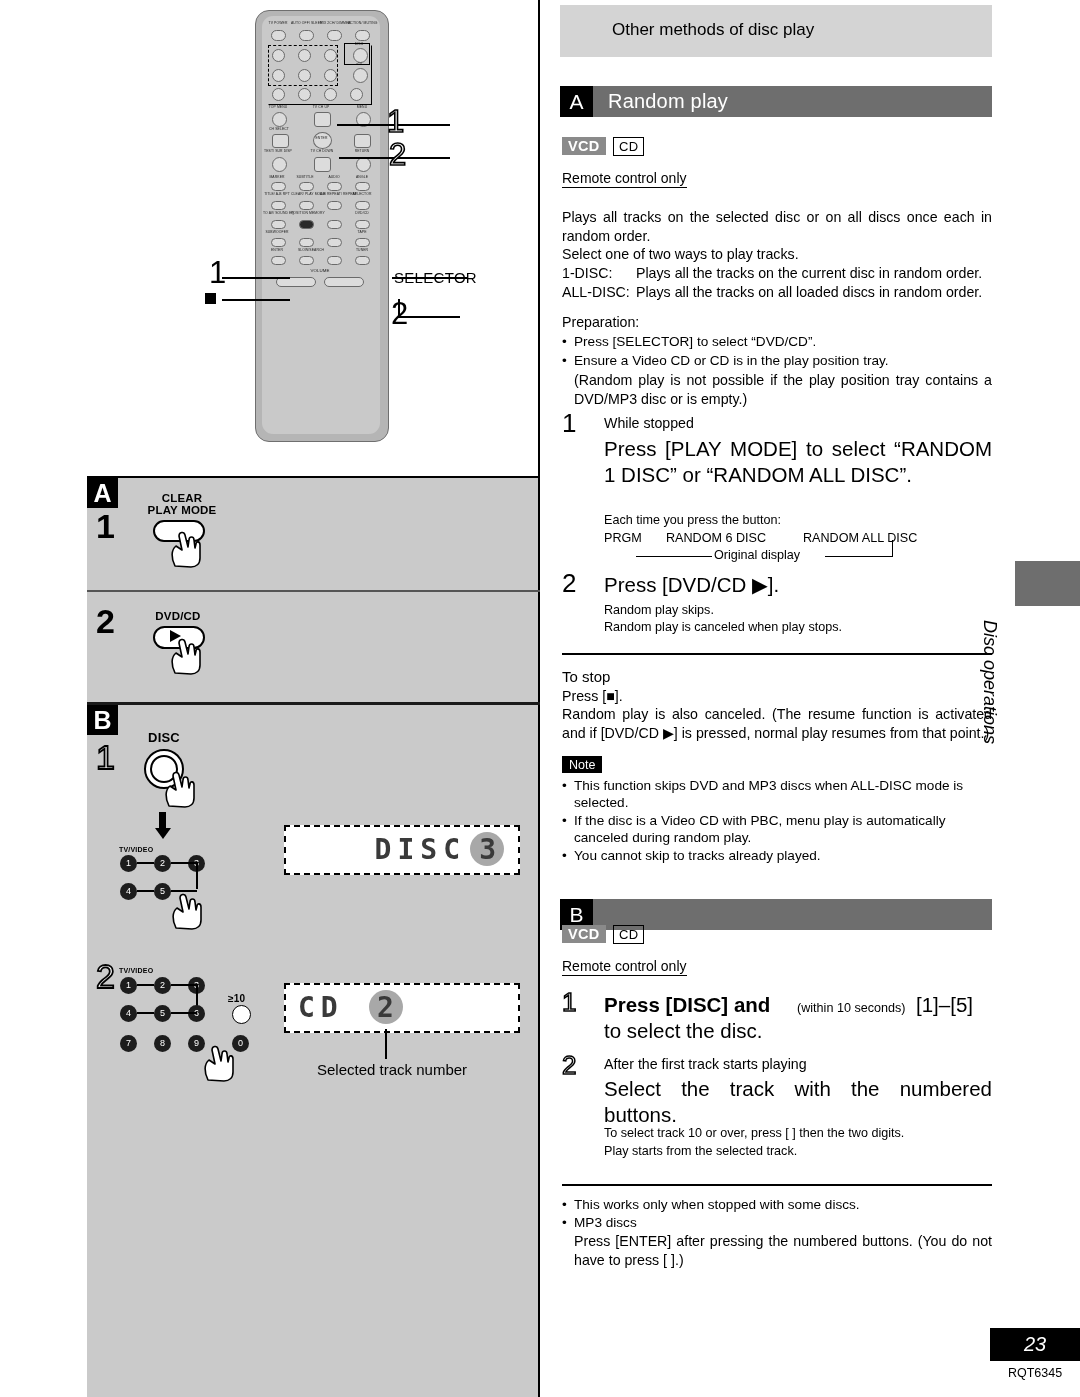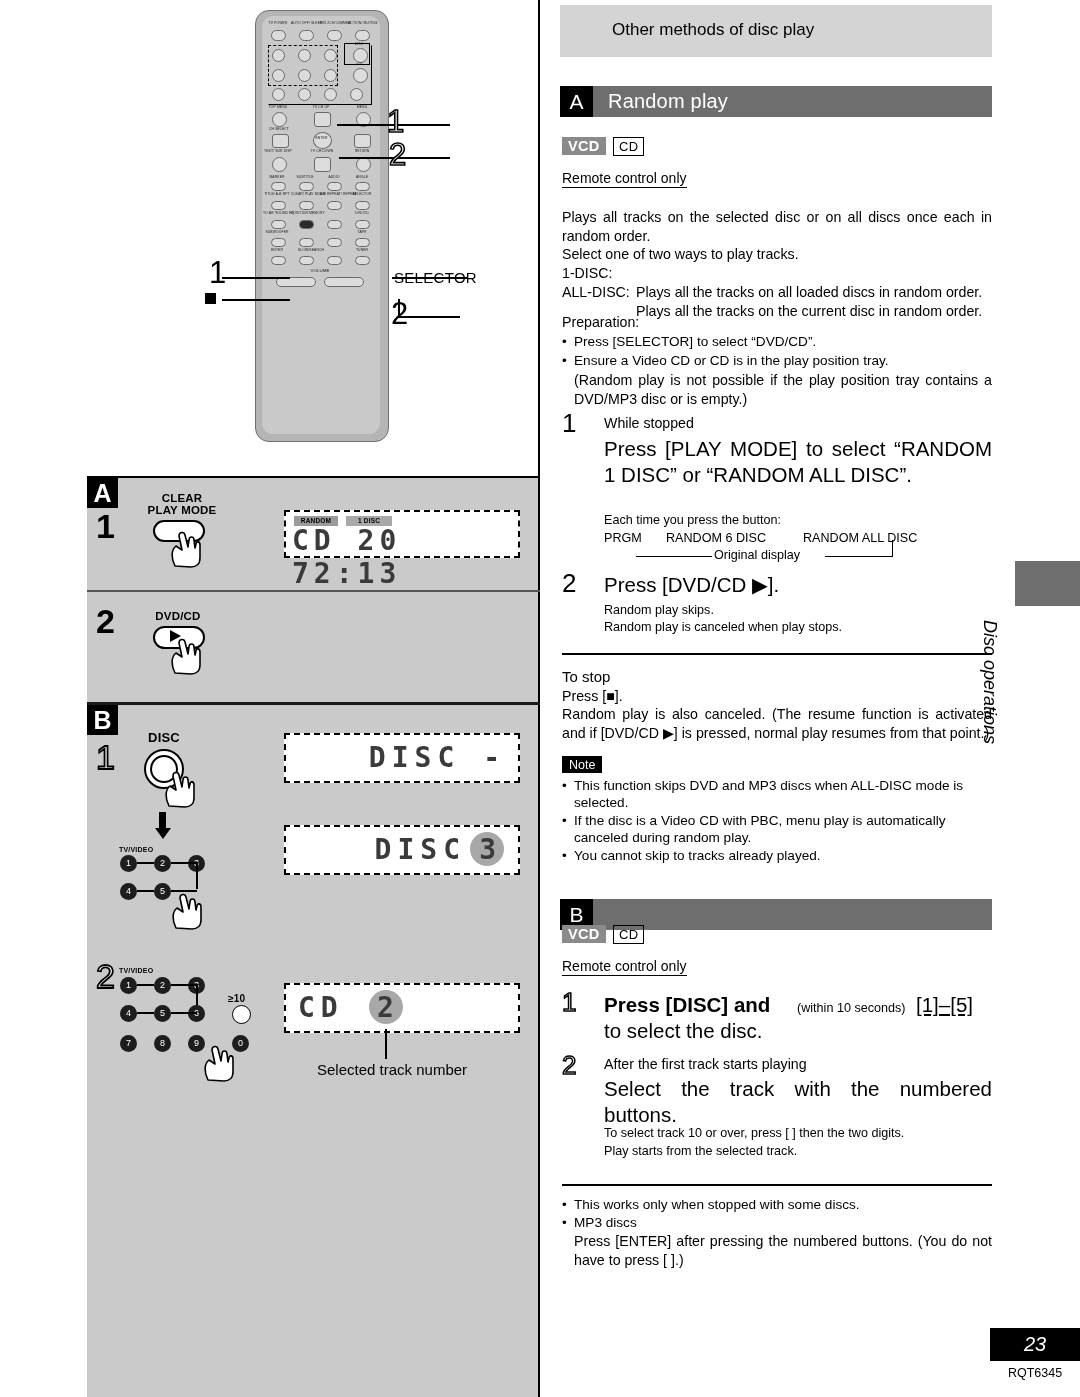--- a/index.html
+++ b/index.html
@@ -224,25 +224,20 @@
 <div class="panel" style="top:478px;height:112px;">
   <div class="tag" style="left:0;top:0;">A</div>
   <div class="stepnum-solid" style="left:9px;top:29px;">1</div>
   <div class="keylabel" style="left:46px;top:14px;width:98px;">CLEAR</div>
   <div class="keylabel" style="left:46px;top:26px;width:98px;">PLAY MODE</div>
   <div class="pillbtn" style="left:66px;top:42px;width:48px;height:18px;"></div>
   <svg class="hand" style="left:82px;top:50px;" viewBox="0 0 34 40">
     <path d="M6 38 C2 30 2 22 7 18 L13 22 L10 8 C10 4 15 3 16 7 L19 19 L20 12 C20 8 25 8 25 12 L26 20 L27 16 C27 13 31 13 31 17 L31 30 C31 36 27 39 22 39 Z" fill="#fff" stroke="#000" stroke-width="1.6" stroke-linejoin="round"></path>
   </svg>
 
-  <div class="lcd" style="left:197px;top:32px;width:232px;height:44px;">
-    <div class="ind" style="left:8px;top:4px;width:44px;height:10px;line-height:10px;">RANDOM</div>
-    <div class="ind" style="left:60px;top:4px;width:46px;height:10px;line-height:10px;background:#a8a8a8;">1 DISC</div>
-    <div class="seg" style="position:absolute;left:6px;top:12px;font-size:28px;letter-spacing:5px;color:#3a3a3a;font-weight:bold;">CD  20   72:13</div>
-  </div>
 </div>
 <div class="panel-rule" style="top:590px;"></div>
 
 <div class="panel" style="top:592px;height:110px;">
   <div class="stepnum-solid" style="left:9px;top:10px;">2</div>
   <div class="keylabel" style="left:48px;top:18px;width:86px;">DVD/CD</div>
   <div class="pillbtn" style="left:66px;top:34px;width:48px;height:19px;"></div>
   <div style="position:absolute;left:83px;top:38px;width:0;height:0;border-left:11px solid #000;border-top:6px solid transparent;border-bottom:6px solid transparent;"></div>
   <svg class="hand" style="left:82px;top:43px;" viewBox="0 0 34 40">
     <path d="M6 38 C2 30 2 22 7 18 L13 22 L10 8 C10 4 15 3 16 7 L19 19 L20 12 C20 8 25 8 25 12 L26 20 L27 16 C27 13 31 13 31 17 L31 30 C31 36 27 39 22 39 Z" fill="#fff" stroke="#000" stroke-width="1.6" stroke-linejoin="round"></path>
@@ -271,23 +266,20 @@
   <div class="tv-line" style="left:84px;top:157px;width:26px;"></div>
   <div class="tv-vline" style="left:109px;top:157px;height:27px;"></div>
   <div class="tv-num" style="left:33px;top:178px;">4</div>
   <div class="tv-num" style="left:67px;top:178px;">5</div>
   <div class="tv-line" style="left:50px;top:185px;width:17px;"></div>
   <div class="tv-line" style="left:84px;top:185px;width:26px;"></div>
   <svg class="hand" style="left:83px;top:185px;" viewBox="0 0 34 40">
     <path d="M6 38 C2 30 2 22 7 18 L13 22 L10 8 C10 4 15 3 16 7 L19 19 L20 12 C20 8 25 8 25 12 L26 20 L27 16 C27 13 31 13 31 17 L31 30 C31 36 27 39 22 39 Z" fill="#fff" stroke="#000" stroke-width="1.6" stroke-linejoin="round"></path>
   </svg>
 
-  <div class="lcd" style="left:197px;top:28px;width:232px;height:46px;">
-    <div class="seg" style="position:absolute;right:12px;top:6px;font-size:28px;letter-spacing:6px;color:#3a3a3a;font-weight:bold;">DISC -</div>
-  </div>
   <div class="lcd" style="left:197px;top:120px;width:232px;height:46px;">
     <div class="seg" style="position:absolute;right:52px;top:6px;font-size:28px;letter-spacing:6px;color:#3a3a3a;font-weight:bold;">DISC</div>
     <div class="hl-circ" style="right:14px;top:5px;width:34px;height:34px;"></div>
     <div class="seg" style="position:absolute;right:22px;top:6px;font-size:28px;color:#3a3a3a;font-weight:bold;">3</div>
   </div>
 
   <div class="stepnum-out" style="left:9px;top:252px;">2</div>
   <div class="tiny-lbl" style="left:32px;top:262px;">TV/VIDEO</div>
   <div class="tv-num" style="left:33px;top:272px;">1</div>
   <div class="tv-num" style="left:67px;top:272px;">2</div>
@@ -326,21 +318,21 @@
   <div class="letter">A</div>
   <div class="title">Random play</div>
 </div>
 <div class="vcd-badge" style="left:562px;top:137px;">VCD</div>
 <div class="cd-badge" style="left:613px;top:137px;">CD</div>
 <div class="rc-only" style="left:562px;top:170px;">Remote control only</div>
 
 <div class="body-t body-j" style="left:562px;top:208px;width:430px;">Plays all tracks on the selected disc or on all discs once each in random order.</div>
 <div class="body-t" style="left:562px;top:245px;width:430px;">Select one of two ways to play tracks.</div>
 <div class="body-t" style="left:562px;top:264px;">1-DISC:</div>
-<div class="body-t" style="left:636px;top:264px;width:356px;margin-top:38px;">Plays all the tracks on the current disc in random order.</div>
+<div class="body-t" style="left:636px;top:264px;width:356px;">Plays all the tracks on the current disc in random order.</div>
 <div class="body-t" style="left:562px;top:283px;">ALL-DISC:</div>
 <div class="body-t" style="left:636px;top:283px;width:356px;">Plays all the tracks on all loaded discs in random order.</div>
 
 <div class="body-t" style="left:562px;top:313px;">Preparation:</div>
 <div class="bullet" style="left:562px;top:333px;width:430px;">
   <span class="b">•</span>
   <span class="t">Press [SELECTOR] to select “DVD/CD”.</span>
 </div>
 <div class="bullet" style="left:562px;top:352px;width:430px;">
   <span class="b">•</span>
@@ -388,21 +380,21 @@
 <div class="sec-head" style="top:899px;">
   <div class="letter">B</div>
 </div>
 <div class="vcd-badge" style="left:562px;top:925px;">VCD</div>
 <div class="cd-badge" style="left:613px;top:925px;">CD</div>
 <div class="rc-only" style="left:562px;top:958px;">Remote control only</div>
 
 <div class="stepn-r out" style="left:562px;top:987px;">1</div>
 <div class="big-step" style="left:604px;top:992px;text-align:left;font-weight:bold;">Press [DISC] and</div>
 <div class="small-t" style="left:797px;top:1000px;">(within 10 seconds)</div>
-<div class="big-step" style="left:916px;top:992px;text-align:center;text-decoration:underline;">[1]–[5]</div>
+<div class="big-step" style="left:916px;top:992px;text-align:center;">[1]–[5]</div>
 <div class="big-step" style="left:604px;top:1018px;text-align:left;">to select the disc.</div>
 
 <div class="stepn-r out" style="left:562px;top:1050px;">2</div>
 <div class="body-t" style="left:604px;top:1055px;">After the first track starts playing</div>
 <div class="big-step" style="left:604px;top:1076px;width:388px;">Select the track with the numbered buttons.</div>
 <div class="small-t" style="left:604px;top:1125px;">To select track 10 or over, press [      ] then the two digits.</div>
 <div class="small-t" style="left:604px;top:1143px;">Play starts from the selected track.</div>
 
 <div class="hr-blk" style="left:562px;top:1184px;width:430px;"></div>
 <div class="bullet" style="left:562px;top:1196px;width:430px;">

